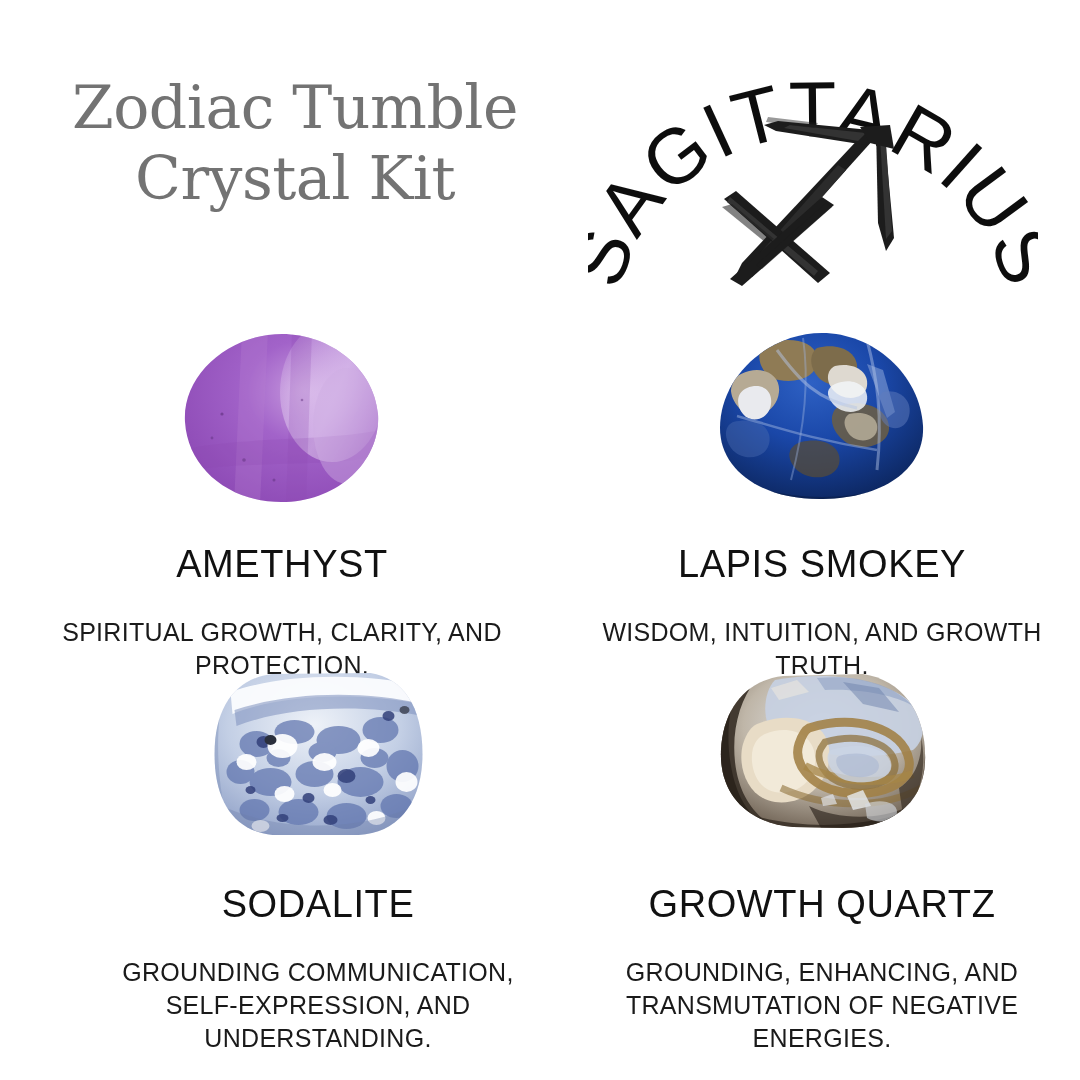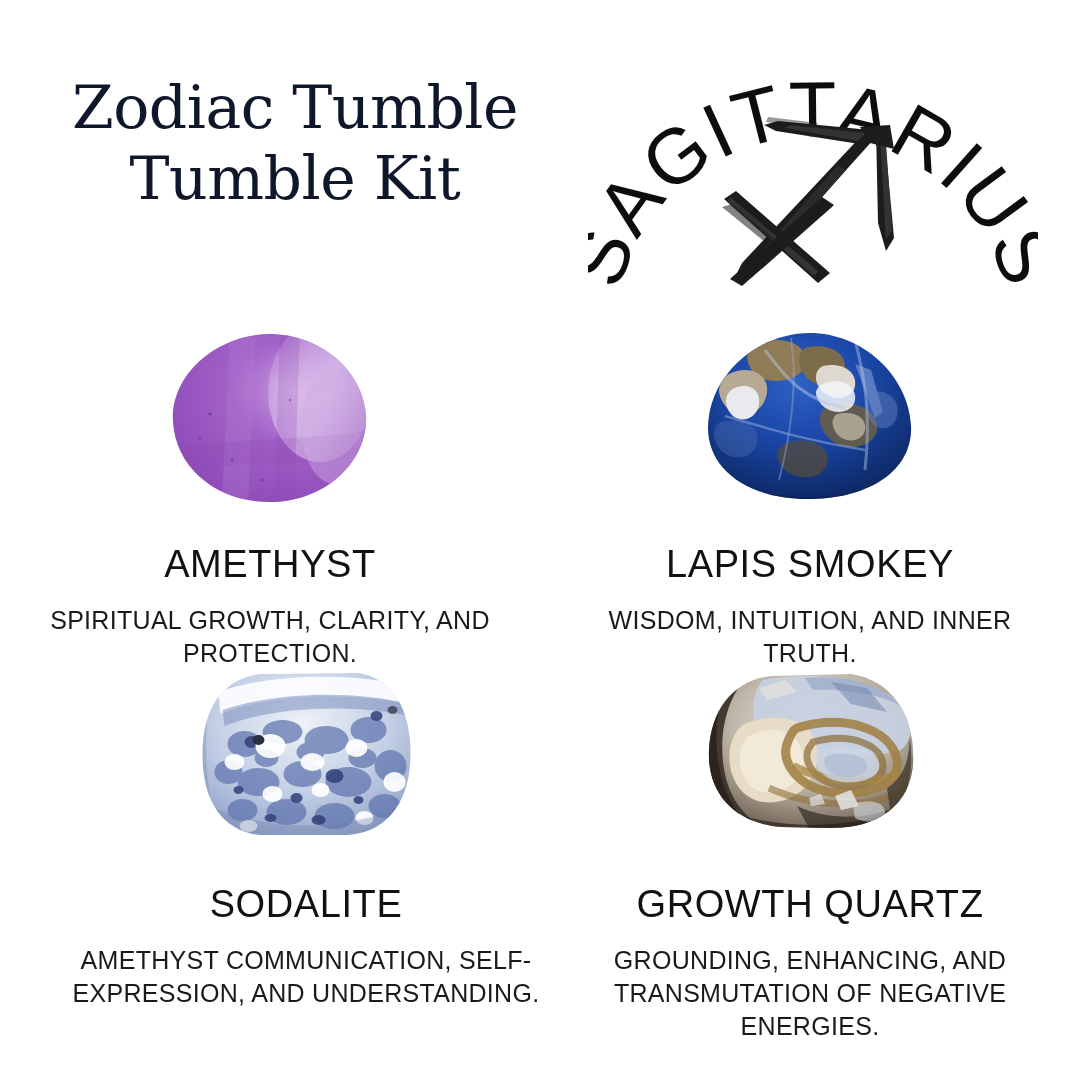--- a/index.html
+++ b/index.html
@@ -32,21 +32,21 @@
 
   .kit-title {
     position: absolute;
     left: 30px;
     top: 72px;
     width: 530px;
     text-align: center;
     font-family: "DejaVu Serif", "Liberation Serif", serif;
     font-size: 60px;
     line-height: 1.18;
-    color: #0f172a;
+    color: #737373;
     letter-spacing: -0.5px;
     font-weight: 400;
   }
   .kit-title .line2 { display: block; }
 
   
   .zodiac {
     position: absolute;
     left: 588px;
     top: 8px;
@@ -71,21 +71,21 @@
     left: 130px;
     top: 95px;
     width: 200px;
     height: 185px;
   }
 
   
   .grid {
     position: absolute;
     top: 330px;
-    left: 0;
+    left: 12px;
     width: 860px;
     height: 750px;
   }
   .cell {
     position: absolute;
     width: 540px;
     text-align: center;
   }
   .cell.c0 { left: 0px;   top: 0px; }
   .cell.c1 { left: 540px; top: 0px; }
@@ -111,36 +111,36 @@
     font-weight: 400;
     line-height: 1.1;
   }
   .stone-desc {
     font-family: "Liberation Sans", sans-serif;
     font-size: 25px;
     letter-spacing: 0.3px;
     color: #1a1a1a;
     font-weight: 400;
     line-height: 1.32;
-    margin: 0 auto;
+    margin: 12px auto;
     width: 470px;
   }
   .gap-a { height: 14px; }
   .gap-b { height: 18px; }
 </style>
 </head>
 <body>
 
 <div class="page">
 
   <div class="header">
 
     <div class="kit-title">
       <span>Zodiac Tumble</span>
-      <span class="line2">Tumble Kit</span>
+      <span class="line2">Crystal Kit</span>
     </div>
 
     <div class="zodiac">
 
       <svg class="zodiac-arc" viewBox="0 0 450 300">
         <defs>
           <path id="arcPath" d="M 30,292 A 198,198 0 0 1 420,292" fill="none"></path>
         </defs>
         <text>
           <textPath href="#arcPath" startOffset="50%" text-anchor="middle">SAGITTARIUS</textPath>
@@ -251,21 +251,21 @@
             <path d="M86,8 C92,48 88,96 74,150" stroke="#9db3de" stroke-width="2" fill="none" opacity="0.4"></path>
 
             <path d="M0,140 C60,176 150,176 210,140 L210,172 L0,172 Z" fill="#0a1c44" opacity="0.55"></path>
             <path d="M0,0 L30,0 L14,60 L0,50 Z" fill="#16388a" opacity="0.5"></path>
           </g>
         </svg>
       </div>
       <div class="gap-a"></div>
       <div class="stone-name">LAPIS SMOKEY</div>
       <div class="gap-b"></div>
-      <div class="stone-desc">WISDOM, INTUITION, AND INNER TRUTH.</div>
+      <div class="stone-desc">WISDOM, INTUITION, AND GROWTH TRUTH.</div>
     </div>
 
     <div class="cell c2">
       <div class="stone-wrap">
         <svg class="stone" width="215" height="168" viewBox="0 0 215 168">
           <defs>
             <radialGradient id="sdGrad" cx="48%" cy="32%" r="76%">
               <stop offset="0%" stop-color="#eef2f8"></stop>
               <stop offset="55%" stop-color="#c3cfe5"></stop>
               <stop offset="100%" stop-color="#8e9fc6"></stop>
@@ -326,21 +326,21 @@
             <ellipse cx="194" cy="40" rx="5" ry="4" fill="#3a3f4d" opacity="0.8"></ellipse>
 
             <path d="M0,130 C60,164 155,164 215,130 L215,168 L0,168 Z" fill="#6d7ea9" opacity="0.35"></path>
             <path d="M0,0 L18,0 C6,40 4,90 14,140 L0,150 Z" fill="#7487b3" opacity="0.35"></path>
           </g>
         </svg>
       </div>
       <div class="gap-a"></div>
       <div class="stone-name">SODALITE</div>
       <div class="gap-b"></div>
-      <div class="stone-desc">AMETHYST COMMUNICATION, SELF-EXPRESSION, AND UNDERSTANDING.</div>
+      <div class="stone-desc">GROUNDING COMMUNICATION, SELF-EXPRESSION, AND UNDERSTANDING.</div>
     </div>
 
     <div class="cell c3">
       <div class="stone-wrap">
         <svg class="stone" width="218" height="162" viewBox="0 0 218 162">
           <defs>
             <radialGradient id="sqGrad" cx="50%" cy="34%" r="78%">
               <stop offset="0%" stop-color="#e4e6ea"></stop>
               <stop offset="50%" stop-color="#bfb6a8"></stop>
               <stop offset="100%" stop-color="#5a4c3e"></stop>

